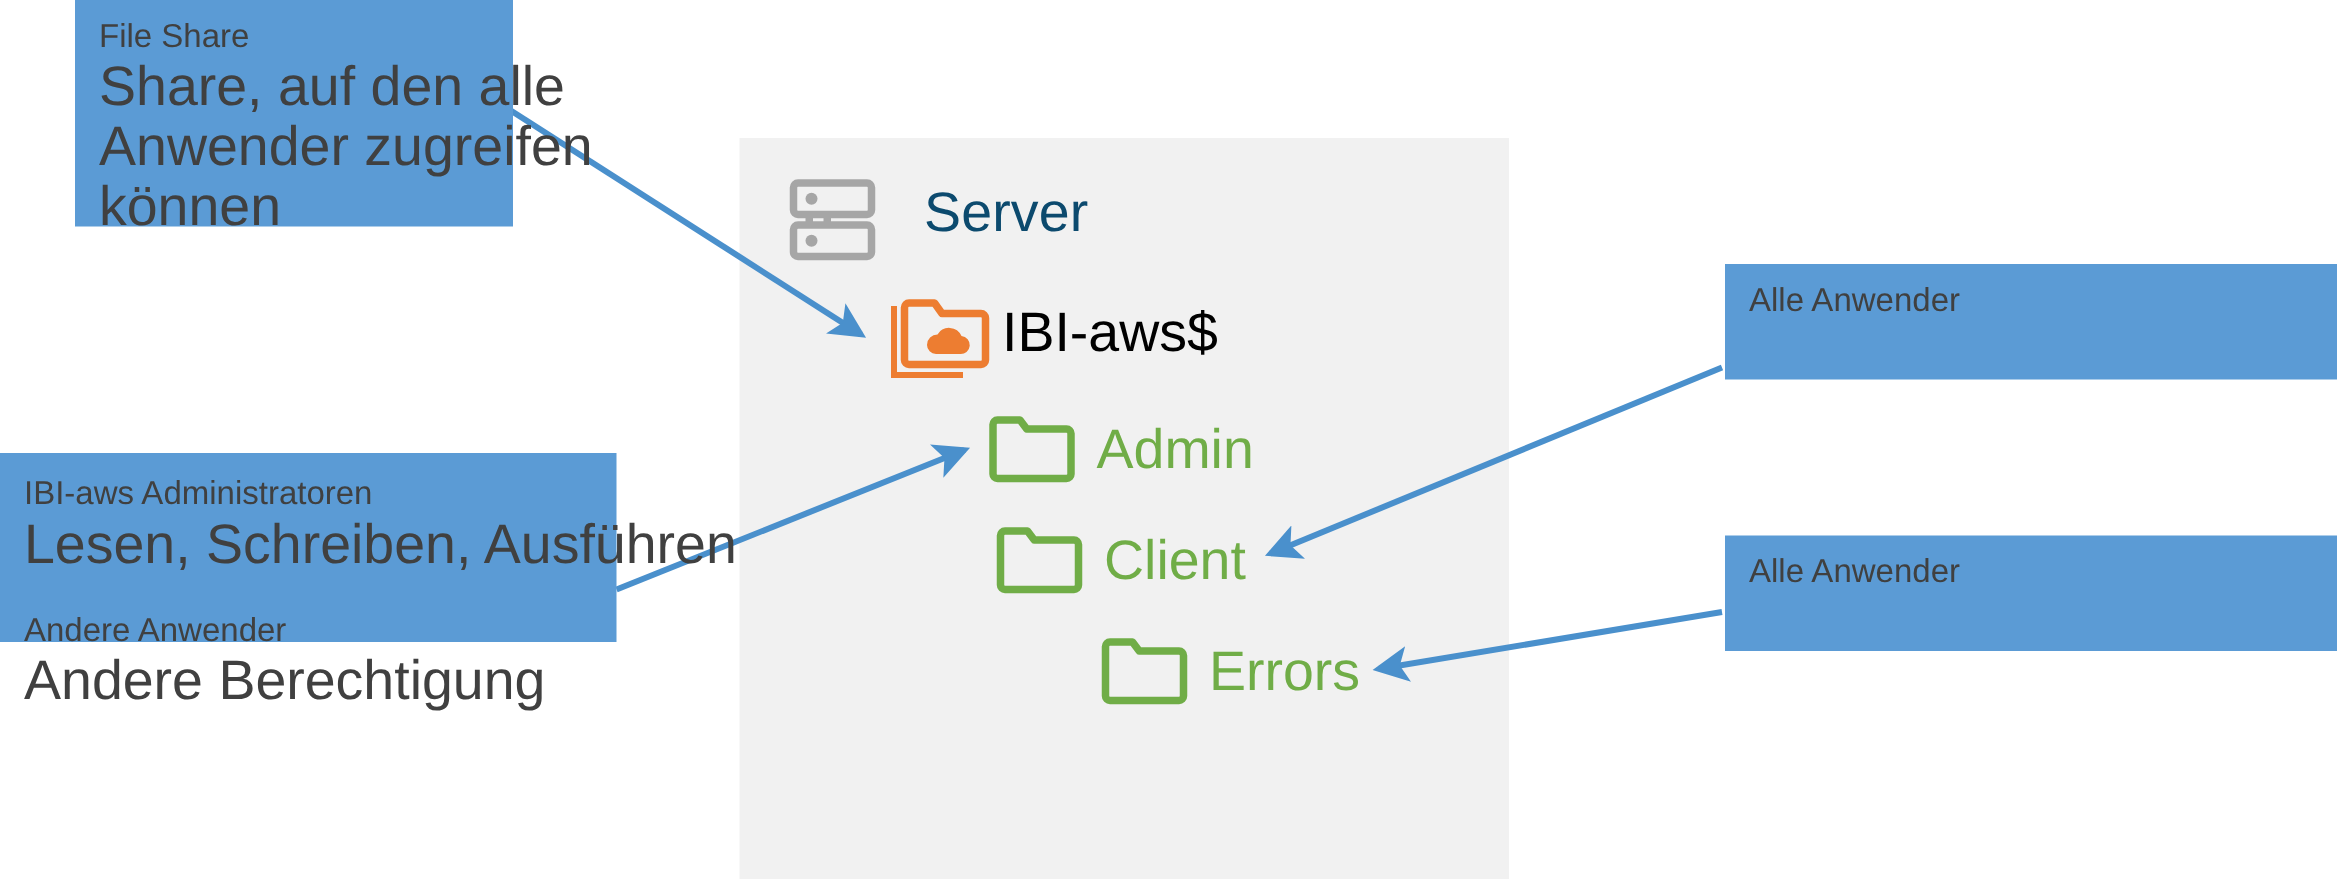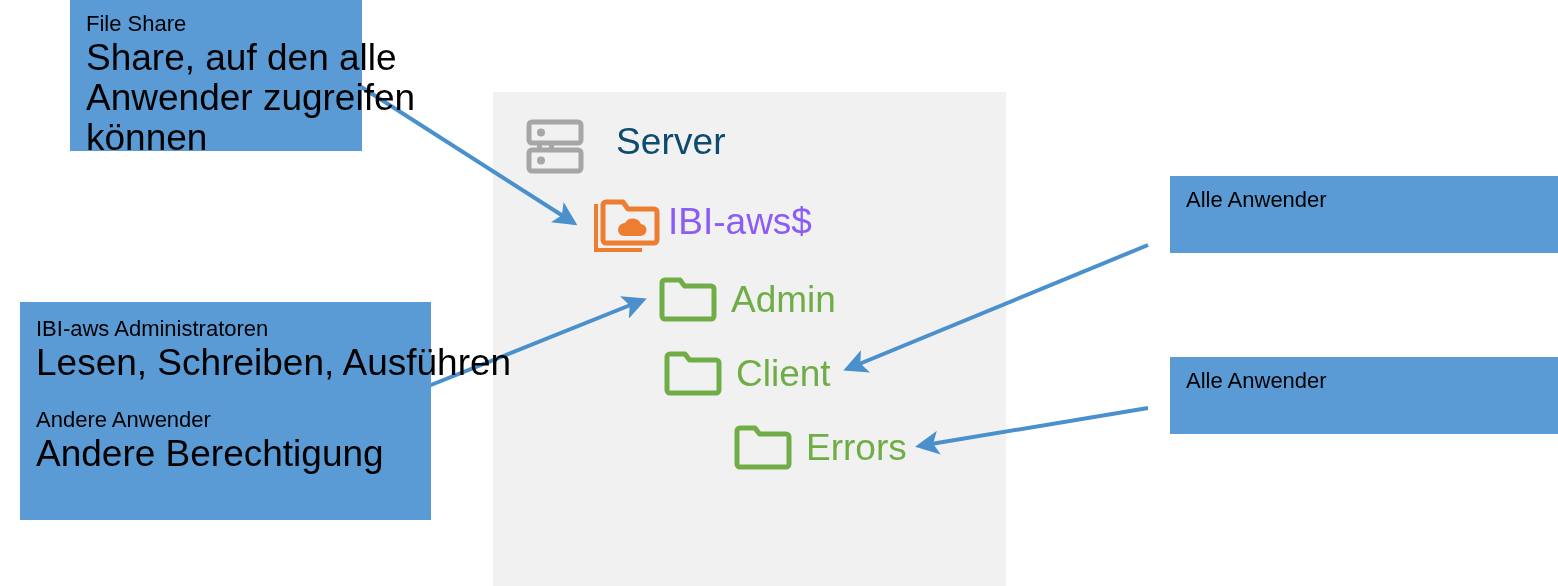--- a/index.html
+++ b/index.html
@@ -50,21 +50,21 @@
     left: 591px;
     top: 194px;
     width: 70px;
     height: 62px;
   }
   .share-label {
     position: absolute;
     left: 668px;
     top: 201px;
     font-size: 37px;
-    color: #8b5cf6;
+    color: #000000;
     white-space: nowrap;
   }
 
   
   .folder-icon { position: absolute; width: 58px; height: 48px; }
   .folder-label {
     position: absolute;
     font-size: 37px;
     color: #70ad47;
     white-space: nowrap;
@@ -74,44 +74,43 @@
   .row-admin-label { left: 731px; top: 279px; }
   .row-client-icon  { left: 664px; top: 349px; }
   .row-client-label { left: 736px; top: 353px; }
   .row-errors-icon  { left: 734px; top: 423px; }
   .row-errors-label { left: 806px; top: 427px; }
 
   
   .callout {
     position: absolute;
     background: #5b9bd5;
-    color: #000000;
+    color: #404040;
     box-sizing: border-box;
-    margin-left: 20px;
   }
   .callout .small {
     font-size: 22px;
     line-height: 29px;
     display: block;
     white-space: nowrap;
   }
   .callout .big {
     font-size: 37px;
     line-height: 40px;
     display: block;
     white-space: nowrap;
   }
   .callout .spacer { display: block; height: 22px; }
 
   .callout-share {
     left: 50px; top: 0px; width: 292px; height: 151px;
     padding: 9px 0 0 16px;
   }
   .callout-admin {
-    left: 0px; top: 302px; width: 411px; height: 218px;
+    left: 0px; top: 302px; width: 411px; height: 126px;
     padding: 12px 16px 0 16px;
   }
   .callout-read {
     left: 1150px; top: 176px; width: 408px; height: 77px;
     padding: 9px 0 0 16px;
   }
   .callout-write {
     left: 1150px; top: 357px; width: 408px; height: 77px;
     padding: 9px 0 0 16px;
   }

